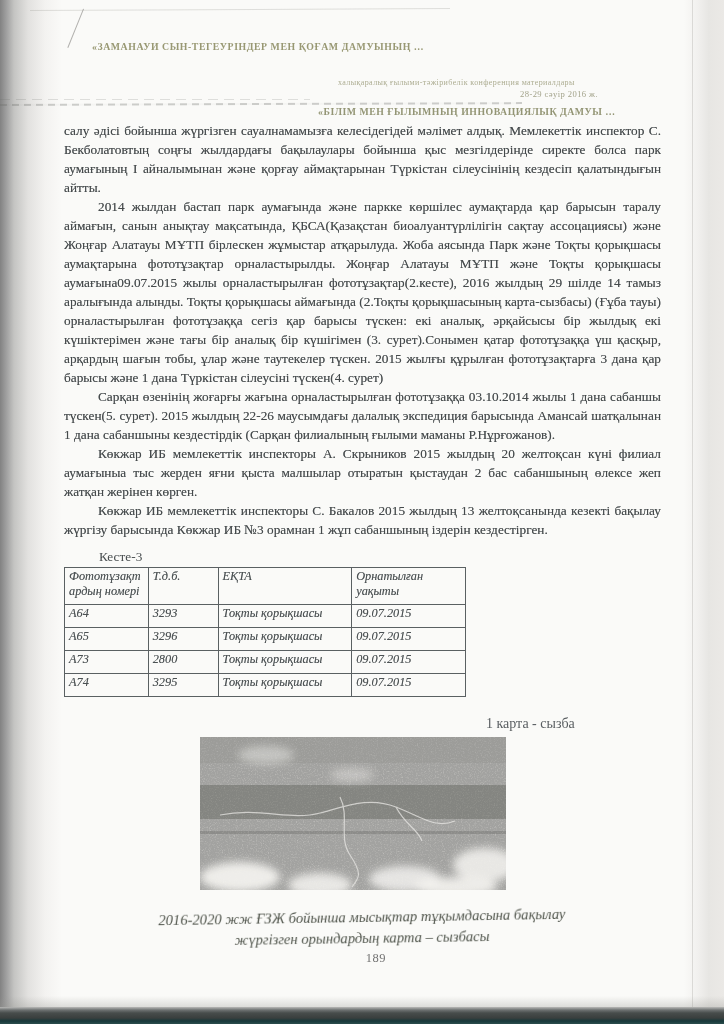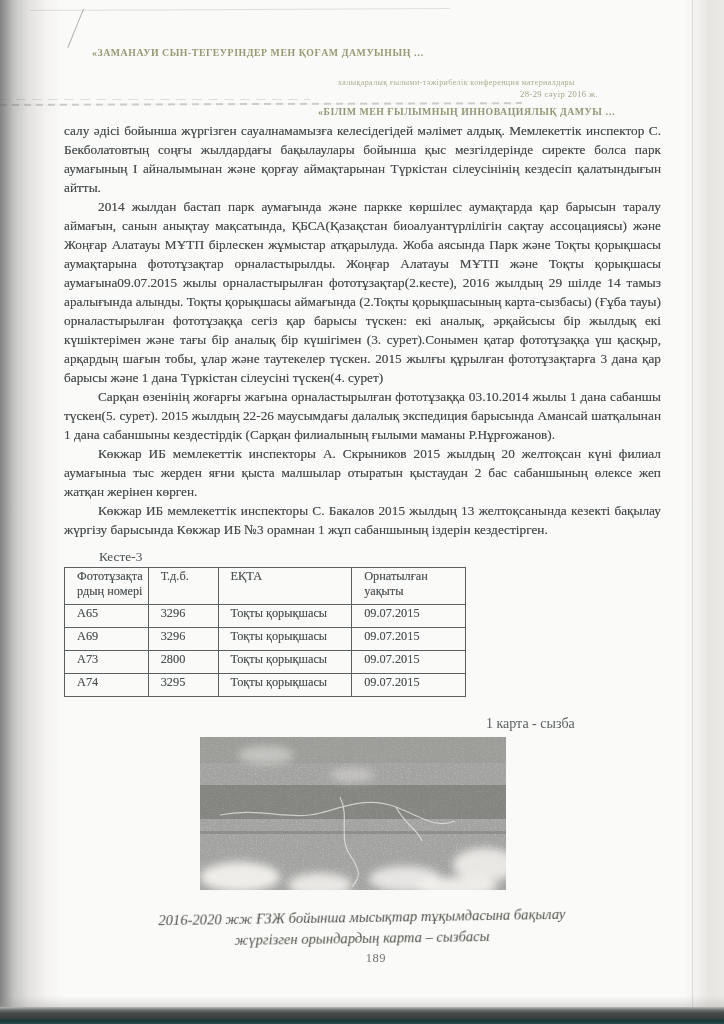--- a/index.html
+++ b/index.html
@@ -15,21 +15,21 @@
   .edge-bottom{position:absolute;left:0;right:0;bottom:0;height:17px;
     background:linear-gradient(180deg,#b9b9b7 0px,#6e7272 3px,#474c4b 6px,#3a3f3e 11px,#16383a 14px,#2c4d4c 17px);}
   .edge-bottom-shadow{position:absolute;left:0;right:0;bottom:17px;height:11px;
     background:linear-gradient(180deg,rgba(160,160,155,0),rgba(150,150,145,.30));}
   .corner-line{position:absolute;left:84px;top:9px;width:42px;height:1px;background:#b1b0ad;
     transform:rotate(112deg);transform-origin:left top;}
   .top-scratch{position:absolute;left:30px;top:9px;width:420px;height:1px;background:rgba(160,160,152,.30);transform:rotate(-.25deg);}
 
   
   .ghost{position:absolute;font-family:"Liberation Serif",serif;white-space:nowrap;filter:blur(.5px);}
-  .gh1{left:92px;top:47px;font-size:9.8px;font-weight:bold;letter-spacing:.55px;color:rgba(130,130,86,.82);}
+  .gh1{left:92px;top:41px;font-size:9.8px;font-weight:bold;letter-spacing:.55px;color:rgba(130,130,86,.82);}
   .gh2{left:318px;top:62px;font-size:9.8px;font-weight:bold;letter-spacing:.5px;color:rgba(118,120,80,.78);margin-top:44px;}
   .gh3{left:338px;top:78px;font-size:8px;letter-spacing:.4px;color:rgba(138,138,100,.70);}
   .gh4{left:520px;top:89px;font-size:8.6px;letter-spacing:.4px;color:rgba(128,128,94,.72);}
 
   
   .artifact1{position:absolute;left:0;top:103px;width:522px;height:2px;opacity:.65;transform:rotate(-.2deg);
     background:repeating-linear-gradient(90deg,rgba(108,110,106,.50) 0 7px,rgba(108,110,106,.06) 7px 12px);}
   .artifact2{position:absolute;left:0;top:99px;width:310px;height:1px;opacity:.4;
     background:repeating-linear-gradient(90deg,rgba(108,110,106,.5) 0 10px,transparent 10px 16px);}
 
@@ -38,22 +38,22 @@
     font-size:13.3px;line-height:19px;text-align:justify;color:#454a4c;
     text-shadow:0 0 .5px rgba(69,74,76,.55);}
   .text-col p{margin:0;}
   .indent{text-indent:34px;}
 
   
   .table-block{position:absolute;left:64px;top:549px;width:597px;color:#4b5153;}
   .table-label{font-size:13.3px;margin-left:35px;margin-bottom:2px;color:#474c4e;}
   table.phototraps{border-collapse:collapse;width:402px;font-size:12.3px;color:#4b5153;
     text-shadow:0 0 .4px rgba(75,81,83,.5);}
-  table.phototraps th,table.phototraps td{border:1px solid #5a6062;padding:1px 4px 5px 12px;
-    vertical-align:top;font-weight:normal;text-align:left;}
+  table.phototraps th,table.phototraps td{border:1px solid #5a6062;padding:1px 4px 5px 4px;
+    vertical-align:top;font-weight:normal;text-align:left;font-style:italic;}
   table.phototraps td{height:16px;}
   col.c1{width:84px}col.c2{width:70px}col.c3{width:134px}col.c4{width:114px}
   th.break{word-break:break-all;}
 
   
   .map-label{position:absolute;left:486px;top:716px;font-size:14px;color:#585d60;}
   .map-image{position:absolute;left:200px;top:737px;width:306px;height:153px;}
   .caption{position:absolute;left:112px;top:907px;width:500px;text-align:center;
     font-style:italic;font-size:14.6px;line-height:21px;color:#4f544b;
     transform:rotate(-0.9deg);filter:blur(.15px);}
@@ -101,27 +101,27 @@
       <thead>
         <tr>
           <th class="break">Фототұзақтардың номері</th>
           <th>Т.д.б.</th>
           <th>ЕҚТА</th>
           <th>Орнатылған уақыты</th>
         </tr>
       </thead>
       <tbody>
           <tr>
-            <td>А65</td>
-            <td>3296</td>
+            <td>А64</td>
+            <td>3293</td>
             <td>Тоқты қорықшасы</td>
             <td>09.07.2015</td>
           </tr>
           <tr>
-            <td>А69</td>
+            <td>А65</td>
             <td>3296</td>
             <td>Тоқты қорықшасы</td>
             <td>09.07.2015</td>
           </tr>
           <tr>
             <td>А73</td>
             <td>2800</td>
             <td>Тоқты қорықшасы</td>
             <td>09.07.2015</td>
           </tr>

